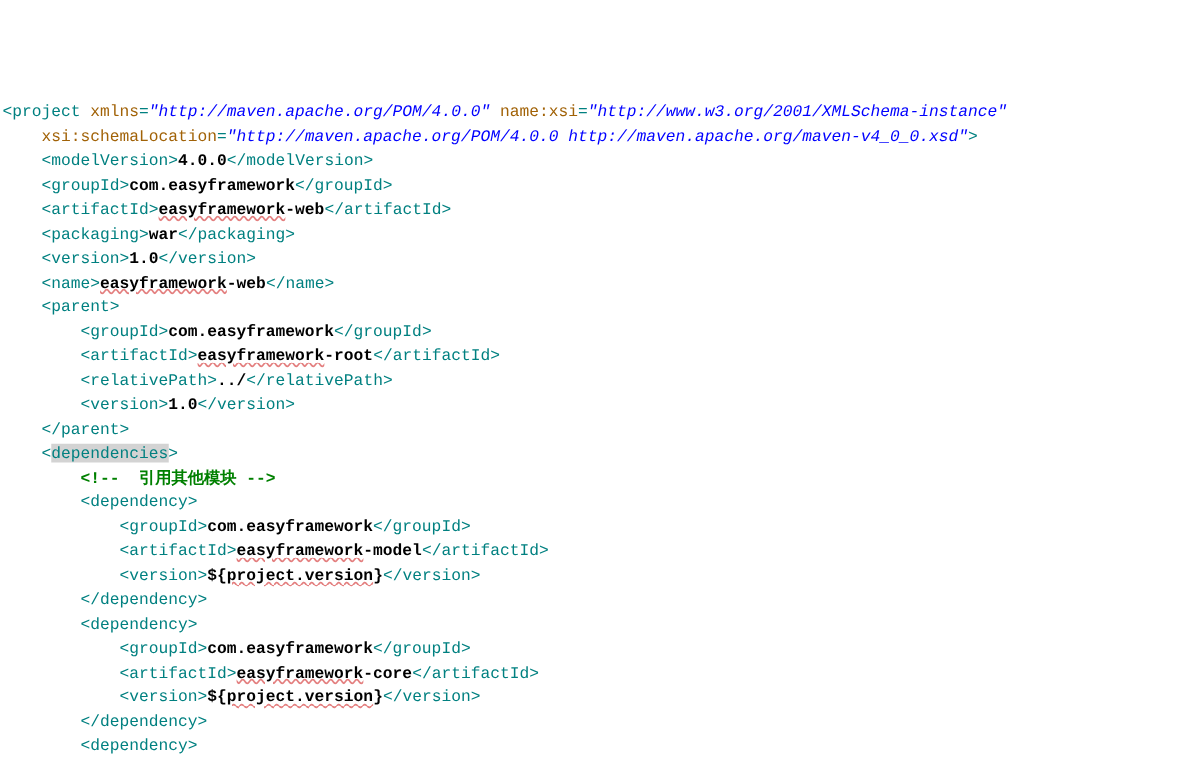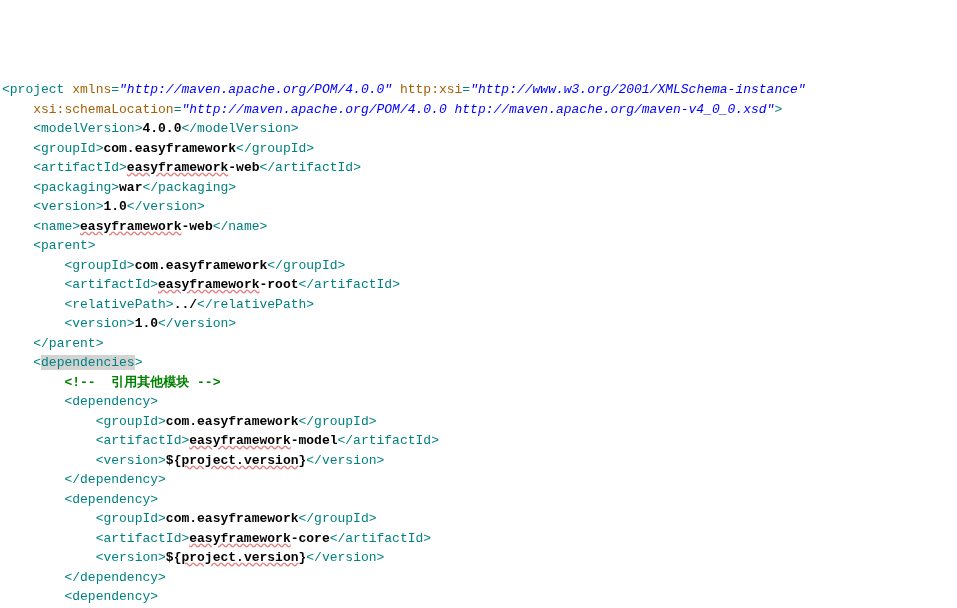--- a/index.html
+++ b/index.html
@@ -17,21 +17,21 @@
     .text { color: #000000; font-weight: bold; }
     .comment { color: #008000; font-weight: bold; }
     .underline { text-decoration: underline; text-decoration-style: wavy; text-decoration-color: rgba(200,0,0,0.5); }
     .highlight { background: #d3d3d3; margin-top: 44px; }
   </style>
 </head>
 <body>
 
 
 
-<div><span class="tag">&lt;<span>project</span></span> <span class="attr-name">xmlns</span><span class="tag">=</span><span class="attr-value">"http://maven.apache.org/POM/4.0.0"</span> <span class="attr-name">http:xsi</span><span class="tag">=</span><span class="attr-value">"http://www.w3.org/2001/XMLSchema-instance"</span>
+<div><span class="tag">&lt;<span>project</span></span> <span class="attr-name">xmlns</span><span class="tag">=</span><span class="attr-value">"http://maven.apache.org/POM/4.0.0"</span> <span class="attr-name">name:xsi</span><span class="tag">=</span><span class="attr-value">"http://www.w3.org/2001/XMLSchema-instance"</span>
     <span class="attr-name">xsi:schemaLocation</span><span class="tag">=</span><span class="attr-value">"http://maven.apache.org/POM/4.0.0 http://maven.apache.org/maven-v4_0_0.xsd"</span><span class="tag">&gt;</span>
     <span class="tag">&lt;<span>modelVersion</span>&gt;</span><span class="text">4.0.0</span><span class="tag">&lt;/<span>modelVersion</span>&gt;</span>
     <span class="tag">&lt;<span>groupId</span>&gt;</span><span class="text">com.easyframework</span><span class="tag">&lt;/<span>groupId</span>&gt;</span>
     <span class="tag">&lt;<span>artifactId</span>&gt;</span><span class="text underline">easyframework</span><span class="text">-web</span><span class="tag">&lt;/<span>artifactId</span>&gt;</span>
     <span class="tag">&lt;<span>packaging</span>&gt;</span><span class="text">war</span><span class="tag">&lt;/<span>packaging</span>&gt;</span>
     <span class="tag">&lt;<span>version</span>&gt;</span><span class="text">1.0</span><span class="tag">&lt;/<span>version</span>&gt;</span>
     <span class="tag">&lt;<span>name</span>&gt;</span><span class="text underline">easyframework</span><span class="text">-web</span><span class="tag">&lt;/<span>name</span>&gt;</span>
     <span class="tag">&lt;<span>parent</span>&gt;</span>
         <span class="tag">&lt;<span>groupId</span>&gt;</span><span class="text">com.easyframework</span><span class="tag">&lt;/<span>groupId</span>&gt;</span>
         <span class="tag">&lt;<span>artifactId</span>&gt;</span><span class="text underline">easyframework</span><span class="text">-root</span><span class="tag">&lt;/<span>artifactId</span>&gt;</span>

